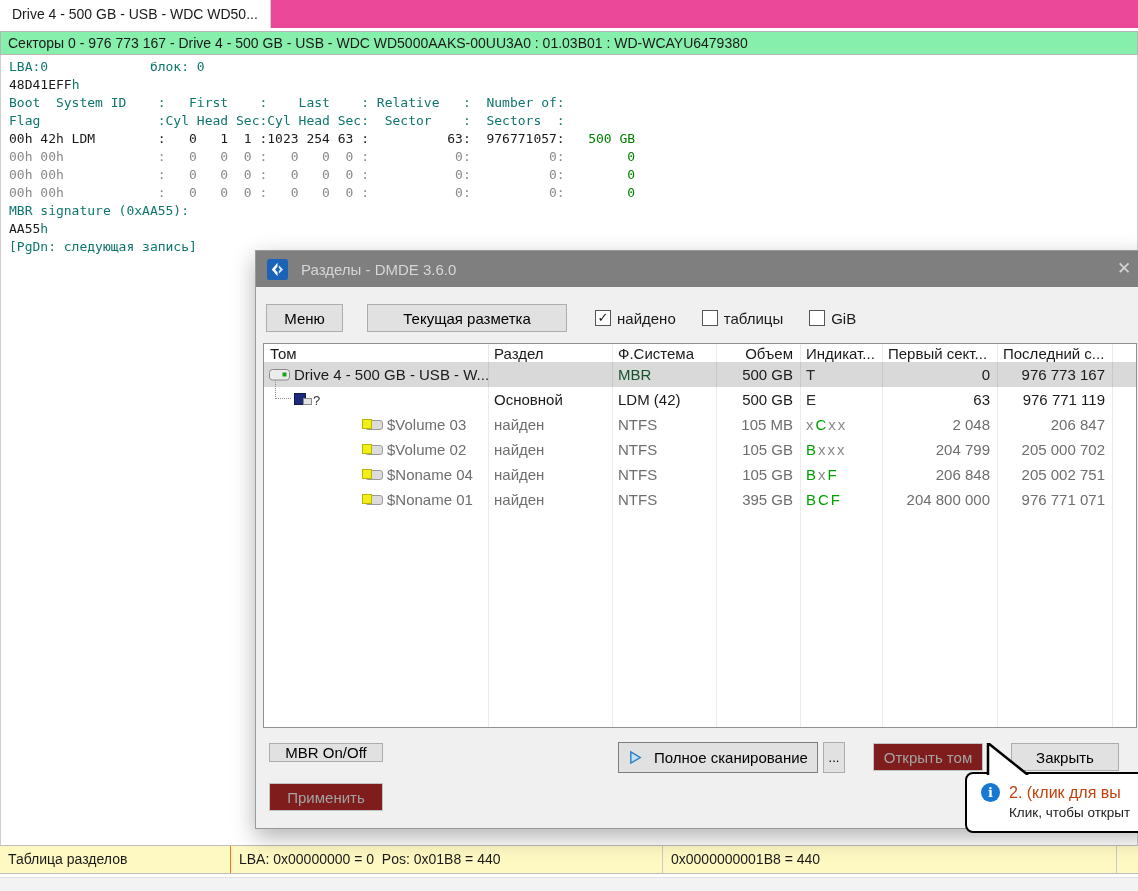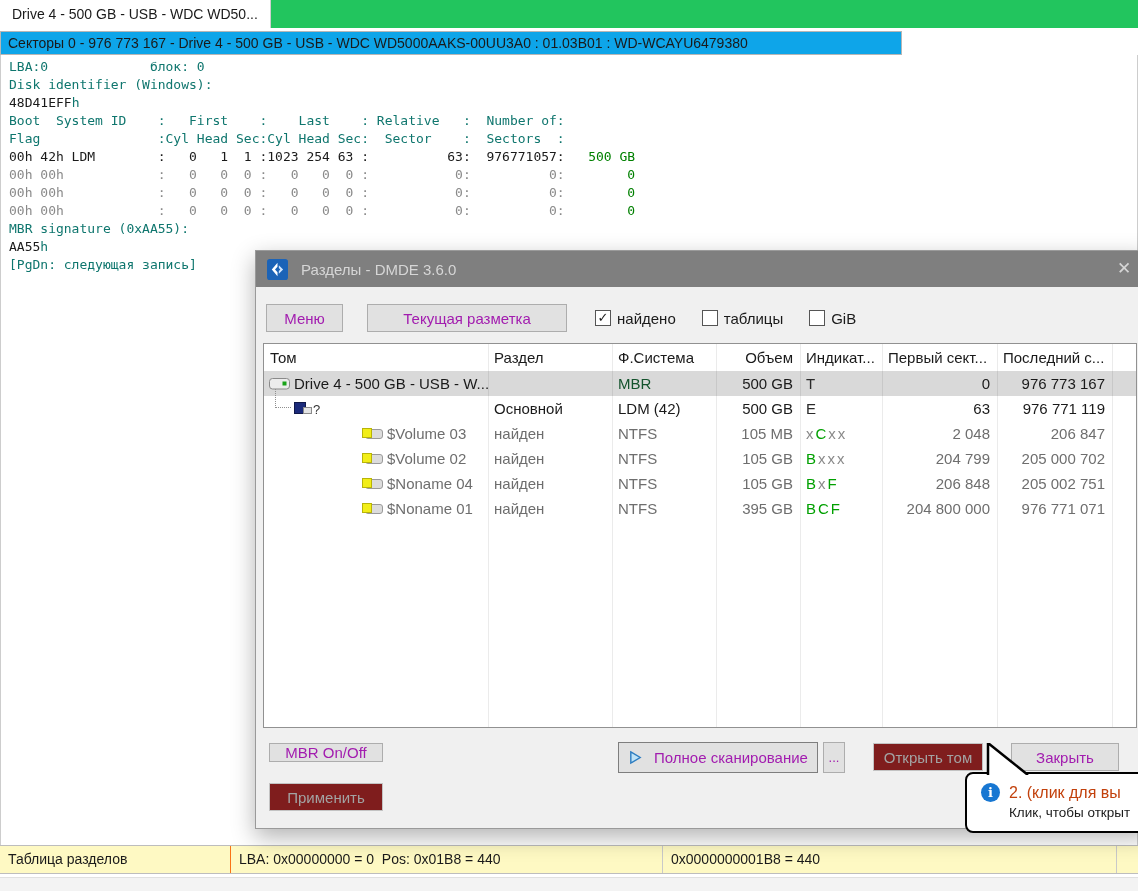--- a/index.html
+++ b/index.html
@@ -1,67 +1,67 @@
 <!DOCTYPE html>
 <html><head>
 <meta charset="utf-8">
 <style>
   *{box-sizing:border-box;margin:0;padding:0}
   html,body{margin:0;background:#ffffff}
   .screen{position:relative;width:1138px;height:891px;overflow:hidden;background:#fff;
           font-family:"Liberation Sans",sans-serif;color:#1a1a1a}
 
   
-  .tabbar{position:absolute;left:0;top:0;width:1138px;height:28px;background:#22c55e}
+  .tabbar{position:absolute;left:0;top:0;width:1138px;height:28px;background:#ec4899}
   .tab{position:absolute;left:0;top:0;height:28px;padding:0 12px;background:#fff;
        border-right:1px solid #cfcfcf;font-size:14px;line-height:28px;white-space:nowrap}
 
   
-  .sector-header{position:absolute;left:0;top:31px;width:902px;height:24px;background:#0ea5e9;
+  .sector-header{position:absolute;left:0;top:31px;width:1138px;height:24px;background:#86efac;
        border:1px solid #b6b6b6;font-size:14px;line-height:22px;padding-left:7px;white-space:nowrap}
 
   
   .hex-panel{position:absolute;left:0;top:55px;width:1138px;height:790px;background:#fff;
        border-left:1px solid #cdcdcd;border-right:1px solid #cdcdcd;padding:3px 0 0 8px;
        font-family:"DejaVu Sans Mono",monospace;font-size:13px;line-height:18px}
   .hexline{white-space:pre}
   .hx-teal{color:#0f766e}.hx-dark{color:#1a1a1a}.hx-grn{color:#008000}.hx-mut{color:#8a8a8a}
 
   
   .dialog{position:absolute;left:255px;top:250px;width:895px;height:579px;background:#f0f0f0;
        border:1px solid #9a9a9a;box-shadow:0 8px 22px rgba(0,0,0,.3);z-index:5}
   .titlebar{position:absolute;left:0;top:0;width:100%;height:36px;background:#7f7f7f;
        display:flex;align-items:center;padding-left:11px}
   .dlg-title{color:#d6d6d6;font-size:15px;margin-left:9px;white-space:nowrap}
   .closex{position:absolute;left:850px;top:0;width:36px;height:36px;color:#d6d6d6;
        font-size:17px;text-align:center;line-height:36px}
 
   .btn{position:absolute;background:#e1e1e1;border:1px solid #adadad;font-family:inherit;
-       font-size:15px;color:#a21caf;text-align:center;white-space:nowrap}
+       font-size:15px;color:#000000;text-align:center;white-space:nowrap}
   .btn.disabled{color:#a3a3a3;background:#7f1d1d;border-color:#c3c3c3}
   .b-menu{left:10px;top:53px;width:77px;height:28px}
   .b-layout{left:111px;top:53px;width:200px;height:28px}
   .b-mbr{left:13px;top:492px;width:114px;height:19px}
   .b-apply{left:13px;top:532px;width:114px;height:28px}
   .b-scan{left:362px;top:491px;width:200px;height:31px;border-color:#7e7e7e;
        display:flex;align-items:center;justify-content:center;gap:7px}
   .b-more{left:567px;top:491px;width:22px;height:31px;font-size:13px;line-height:10px}
   .b-open{left:617px;top:492px;width:110px;height:28px}
   .b-close{left:755px;top:492px;width:108px;height:28px}
 
   .checks{position:absolute;left:339px;top:53px;height:28px;display:flex;align-items:center;gap:26px}
   .chk{display:flex;align-items:center;gap:6px}
   .chk-box{width:16px;height:16px;background:#fff;border:1px solid #555;font-size:13px;
        line-height:14px;text-align:center;color:#1a1a1a;flex:none}
   .chk-lbl{font-size:15px;white-space:nowrap}
 
   
   .ptable{position:absolute;left:7px;top:92px;width:874px;height:385px;background:#fff;
        border:1px solid #919191;overflow:hidden}
-  .thead{display:flex;height:27px;align-items:center;font-size:15px;position:relative;z-index:1}
+  .thead{display:flex;height:18px;align-items:center;font-size:15px;position:relative;z-index:1}
   .th{padding-left:6px;white-space:nowrap;overflow:hidden}
   .trow{display:flex;height:25px;align-items:center;font-size:15px;position:relative;z-index:1}
   .trow.sel{background:#d9d9d9}
   .trow.muted{color:#6e6e6e}
   .td{white-space:nowrap;overflow:hidden;height:25px;line-height:25px}
   .col0{width:224px}.col1{width:124px}.col2{width:104px}.col3{width:84px}
   .col4{width:82px}.col5{width:115px}.col6{width:115px}
   .td.col0{position:relative;display:flex;align-items:center;overflow:visible}
   .td.col1,.td.col2,.td.col4,.th.col1,.th.col2,.th.col4{padding-left:6px}
   .num{text-align:right;padding-right:7px}
@@ -106,21 +106,20 @@
       <span>Drive 4 - 500 GB - USB - WDC WD50...</span>
     </div>
   </div>
 
   <div class="sector-header">
     <span>Секторы 0 - 976 773 167 - Drive 4 - 500 GB - USB - WDC WD5000AAKS-00UU3A0 : 01.03B01 : WD-WCAYU6479380</span>
   </div>
 
   <div class="hex-panel">
       <div class="hexline"><span class="hx-teal">LBA:0</span><span class="hx-dark">             </span><span class="hx-teal">блок: 0</span></div>
-      <div class="hexline"><span class="hx-teal">Disk identifier (Windows):</span></div>
       <div class="hexline"><span class="hx-dark">48D41EFF</span><span class="hx-teal">h</span></div>
       <div class="hexline"><span class="hx-teal">Boot  System ID    :   First    :    Last    : Relative   :  Number of:</span></div>
       <div class="hexline"><span class="hx-teal">Flag               :Cyl Head Sec:Cyl Head Sec:  Sector    :  Sectors  :</span></div>
       <div class="hexline"><span class="hx-dark">00h 42h LDM        :   0   1  1 :1023 254 63 :          63:  976771057:</span><span class="hx-grn">   500 GB</span></div>
       <div class="hexline"><span class="hx-mut">00h 00h            :   0   0  0 :   0   0  0 :           0:          0:</span><span class="hx-grn">        0</span></div>
       <div class="hexline"><span class="hx-mut">00h 00h            :   0   0  0 :   0   0  0 :           0:          0:</span><span class="hx-grn">        0</span></div>
       <div class="hexline"><span class="hx-mut">00h 00h            :   0   0  0 :   0   0  0 :           0:          0:</span><span class="hx-grn">        0</span></div>
       <div class="hexline"><span class="hx-teal">MBR signature (0xAA55):</span></div>
       <div class="hexline"><span class="hx-dark">AA55</span><span class="hx-teal">h</span></div>
       <div class="hexline"><span class="hx-teal">[PgDn: следующая запись]</span></div>

